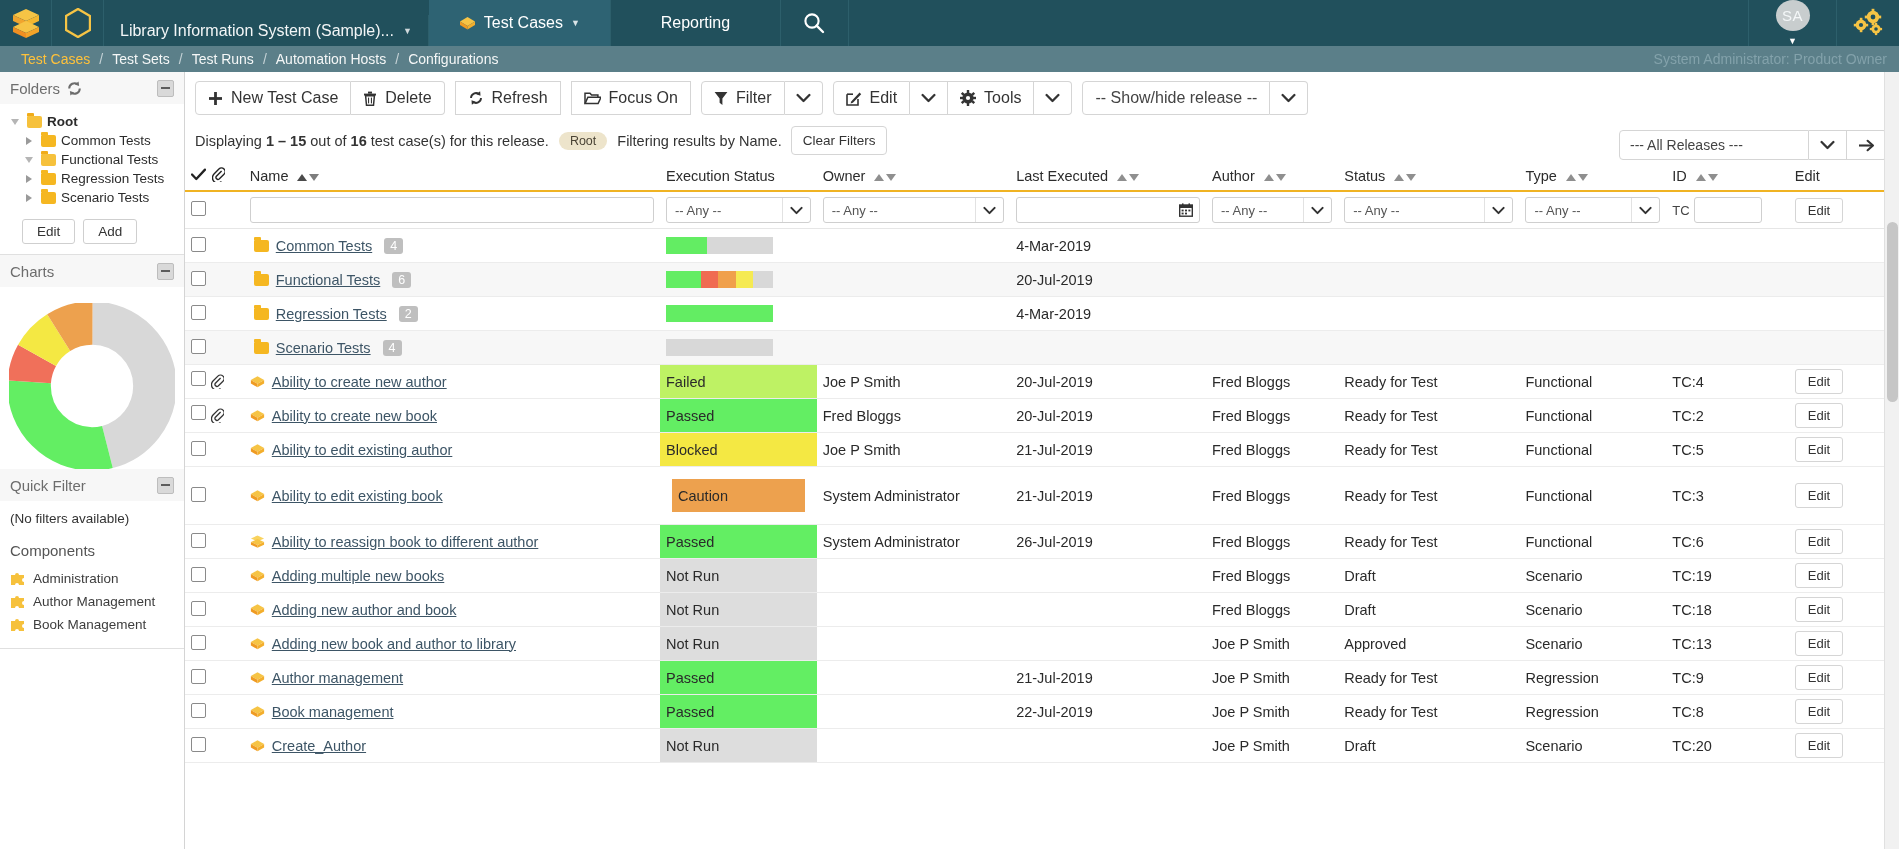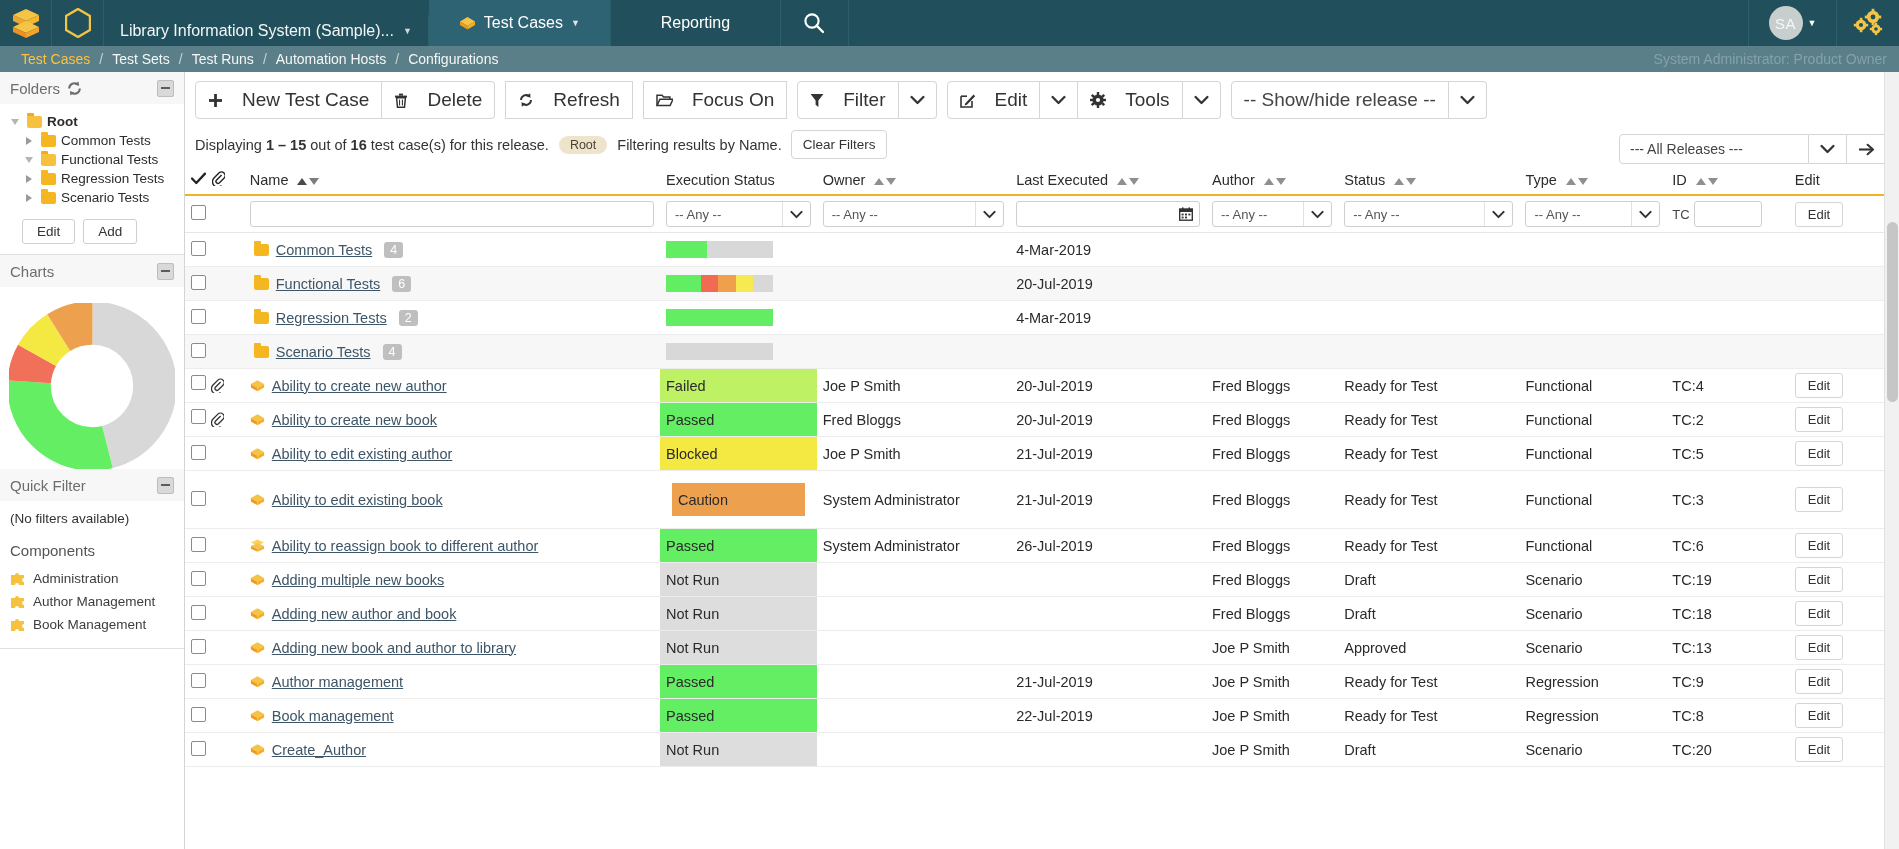--- a/index.html
+++ b/index.html
@@ -56,20 +56,21 @@
     width: 68px;
     display: flex; align-items: center; justify-content: center;
     border-right: 1px solid #2d5f6b;
   }
   .tb-spacer { flex: 1; border-right: 1px solid #2d5f6b;}
   .tb-avatar {
     width: 88px;
     display: flex; align-items: center; justify-content: center;
     gap: 5px;
     border-right: 1px solid #2d5f6b;
+    flex-direction: column;
   }
   .avatar-circle {
     width: 34px; height: 34px; border-radius: 50%;
     background: #c8cdce; color: #f4f7f8;
     display: flex; align-items: center; justify-content: center;
     font-size: 15px; letter-spacing: .5px;
   }
   .tb-gear {
     width: 62px;
     display: flex; align-items: center; justify-content: center;
@@ -161,23 +162,23 @@
   .main { flex: 1; overflow: hidden; position: relative; background: #fff;}
   .toolbar {
     display: flex; align-items: center; gap: 0;
     padding: 9px 10px 7px 10px;
   }
   .tgroup { display: flex; margin-right: 10px; }
   .tbtn {
     border: 1px solid #d5d5d5;
     background: #fff;
     padding: 7px 12px;
-    font-size: 19px;
+    font-size: 16px;
     color: #333;
-    display: flex; align-items: center; gap: 19px;
+    display: flex; align-items: center; gap: 8px;
     cursor: pointer;
     white-space: nowrap;
     font-family: "Liberation Sans", sans-serif;
   }
   .tgroup .tbtn:first-child { border-radius: 4px 0 0 4px; }
   .tgroup .tbtn:last-child { border-radius: 0 4px 4px 0; }
   .tgroup .tbtn:only-child { border-radius: 0; }
   .tgroup .tbtn + .tbtn { border-left: none; }
   .tbtn.caretbtn { padding: 7px 11px; }
 

